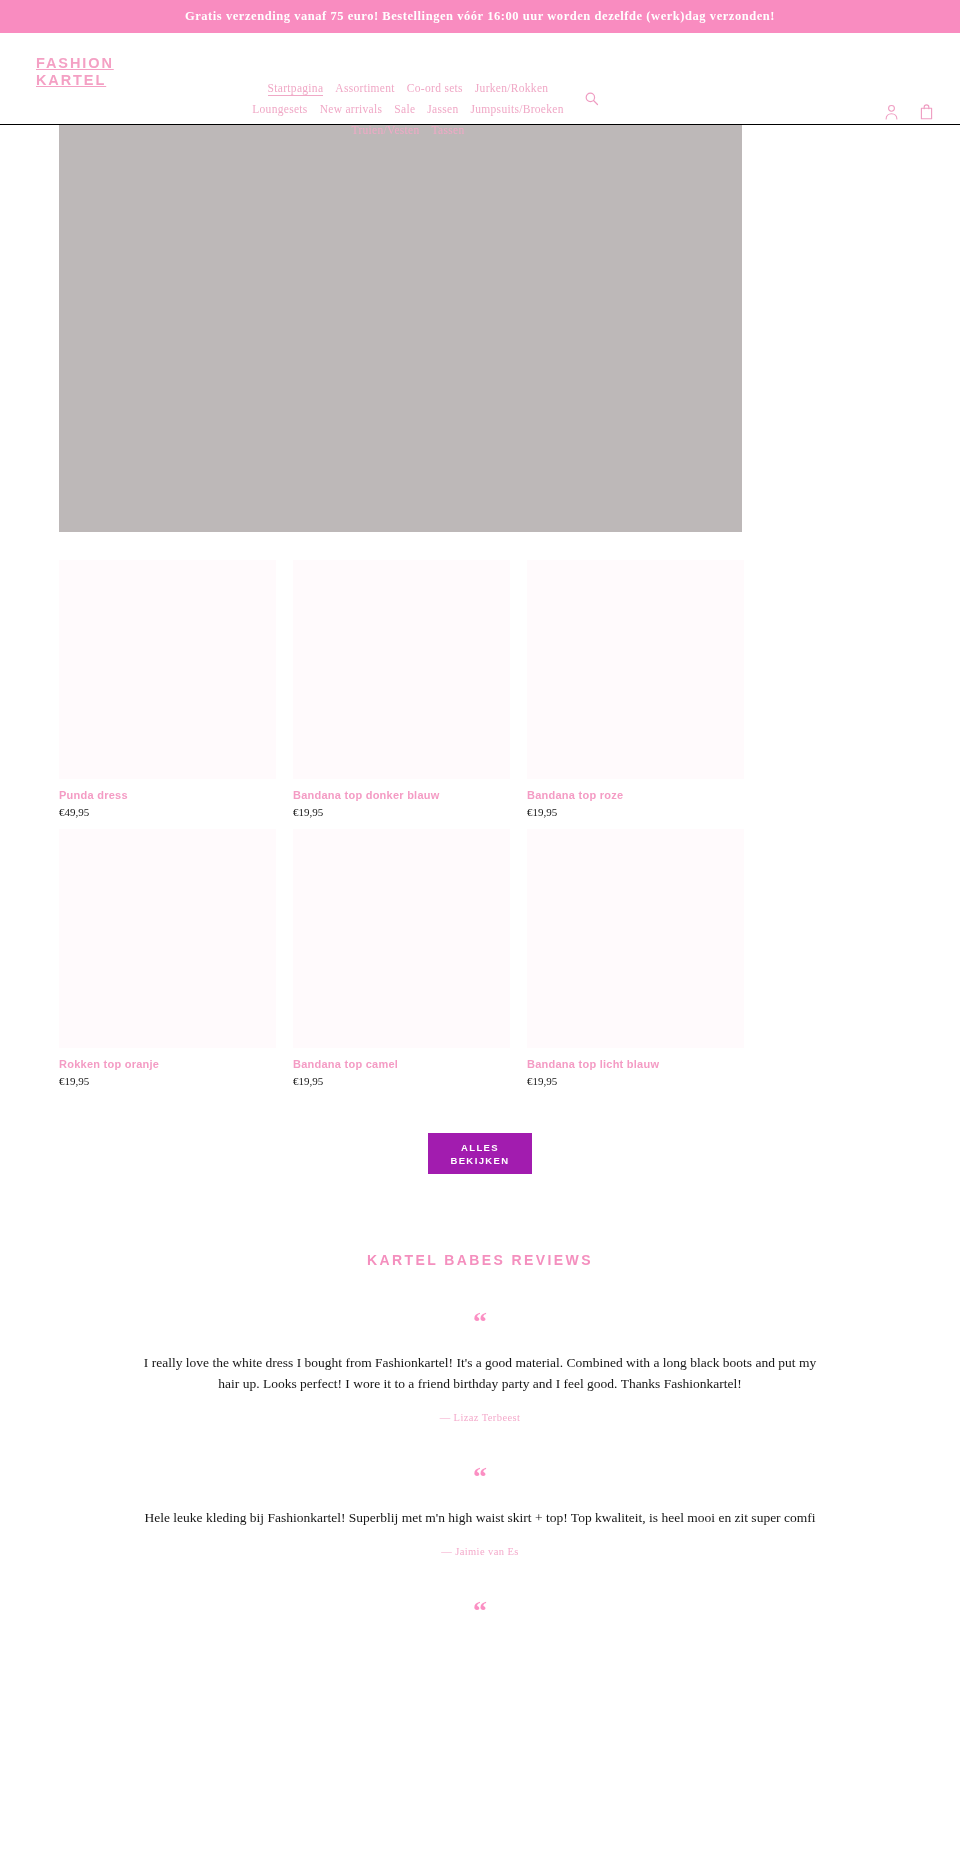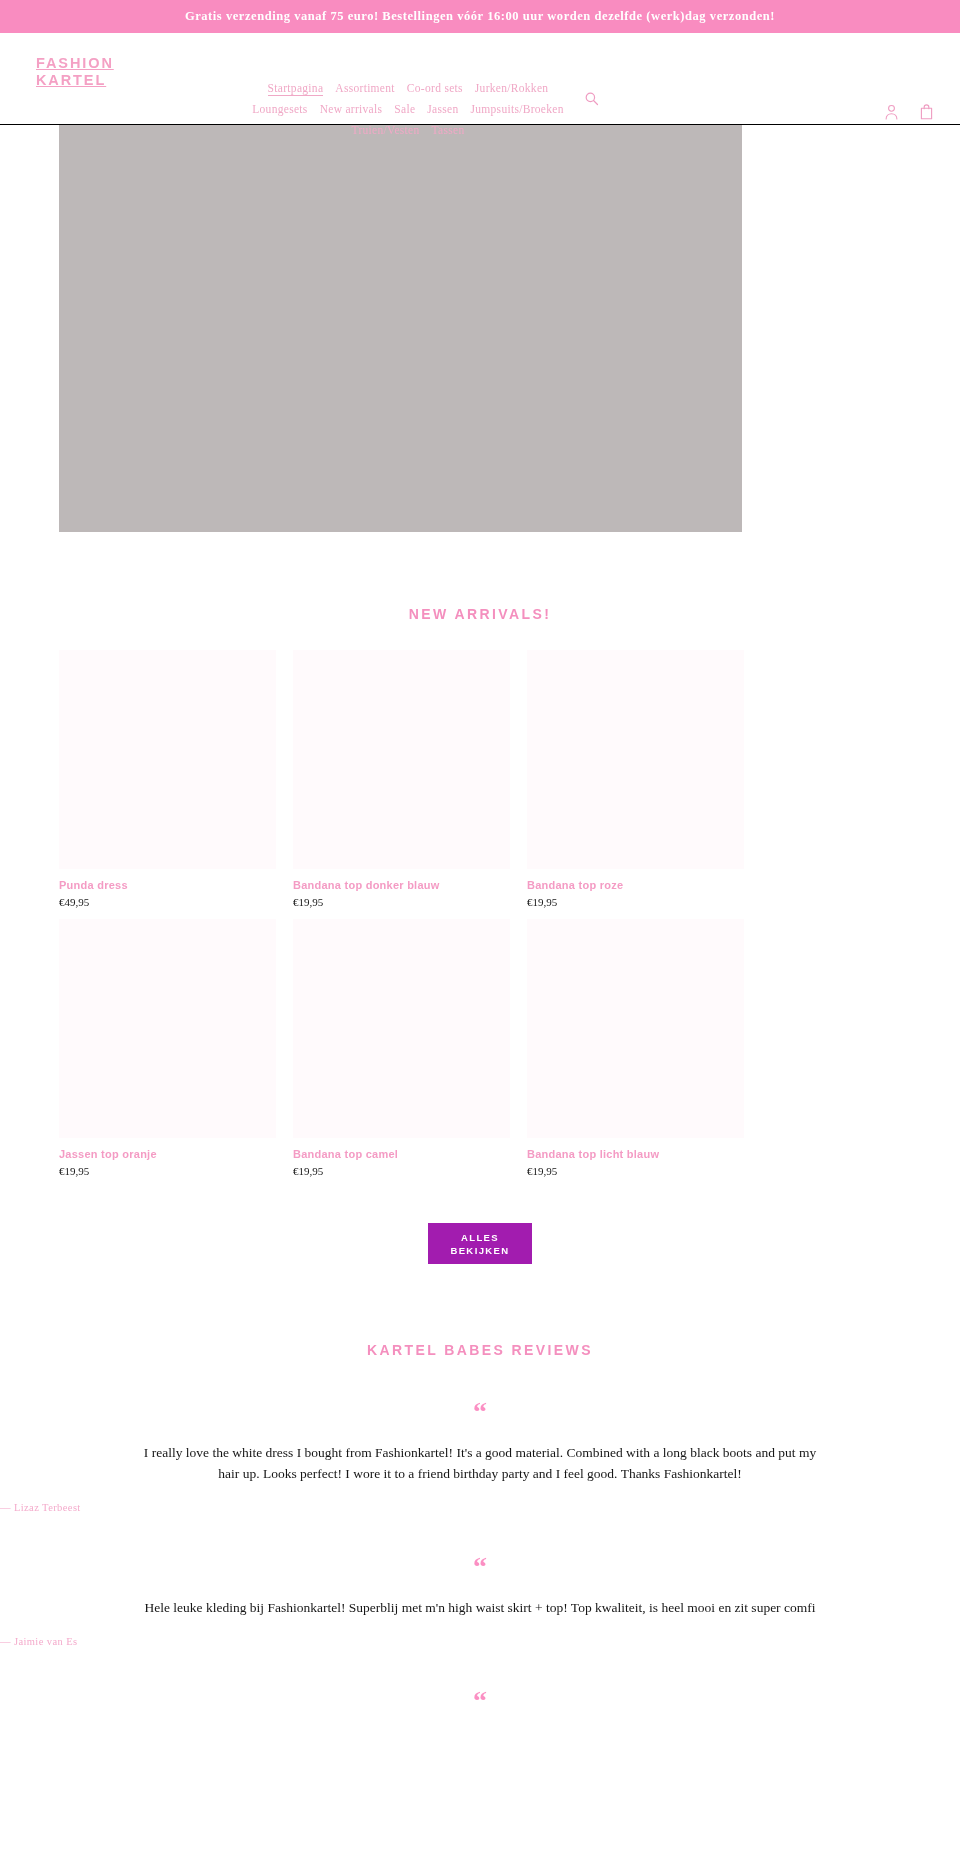--- a/index.html
+++ b/index.html
@@ -213,21 +213,21 @@
     width: 690px;
     text-align: center;
     color: #161616;
     font-size: 13.5px;
     line-height: 21px;
     font-family: "Liberation Serif", serif;
   }
 
   .review-author {
     margin-top: 18px;
-    text-align: left;
+    text-align: center;
     color: #f4aacb;
     font-size: 10.5px;
     letter-spacing: 0.4px;
     font-family: "Liberation Serif", serif;
   }
 </style>
 </head>
 <body>
 
 <div class="announcement-bar">
@@ -268,41 +268,40 @@
           <path d="M6.9 7.4V5.2a3.1 3.1 0 0 1 6.2 0v2.2" stroke-linecap="round"></path>
         </svg>
       </span>
     </button>
   </div>
 </header>
 
 <section class="hero"></section>
 
 <section>
-  <h2 class="section-heading">NEW ARRIVALS!</h2>
 
   <div class="product-grid" id="product-grid">
       <a class="product-card" href="#">
         <div class="product-thumb"></div>
         <div class="product-title">Punda dress</div>
         <div class="product-price">€49,95</div>
       </a>
       <a class="product-card" href="#">
         <div class="product-thumb"></div>
         <div class="product-title">Bandana top donker blauw</div>
         <div class="product-price">€19,95</div>
       </a>
       <a class="product-card" href="#">
         <div class="product-thumb"></div>
         <div class="product-title">Bandana top roze</div>
         <div class="product-price">€19,95</div>
       </a>
       <a class="product-card" href="#">
         <div class="product-thumb"></div>
-        <div class="product-title">Jassen top oranje</div>
+        <div class="product-title">Rokken top oranje</div>
         <div class="product-price">€19,95</div>
       </a>
       <a class="product-card" href="#">
         <div class="product-thumb"></div>
         <div class="product-title">Bandana top camel</div>
         <div class="product-price">€19,95</div>
       </a>
       <a class="product-card" href="#">
         <div class="product-thumb"></div>
         <div class="product-title">Bandana top licht blauw</div>

